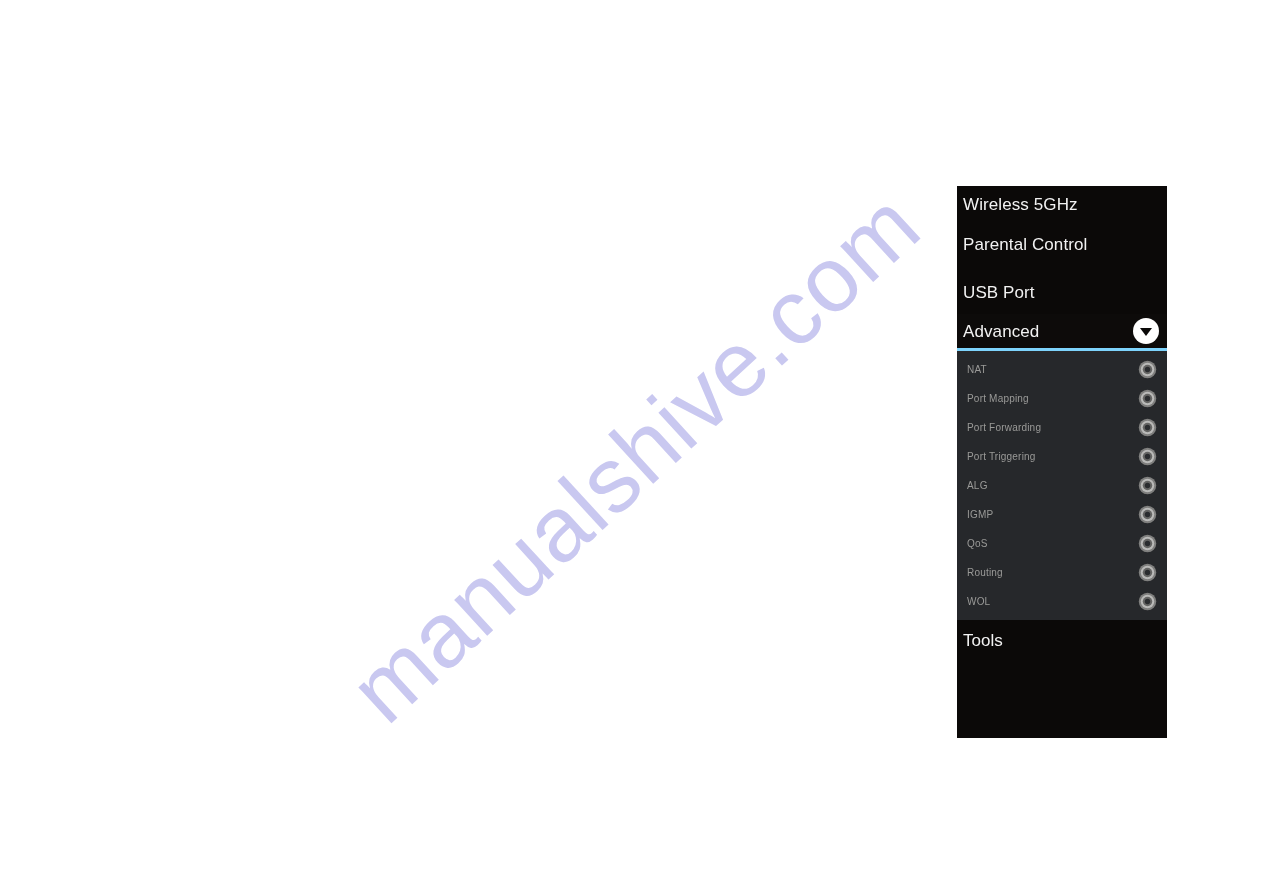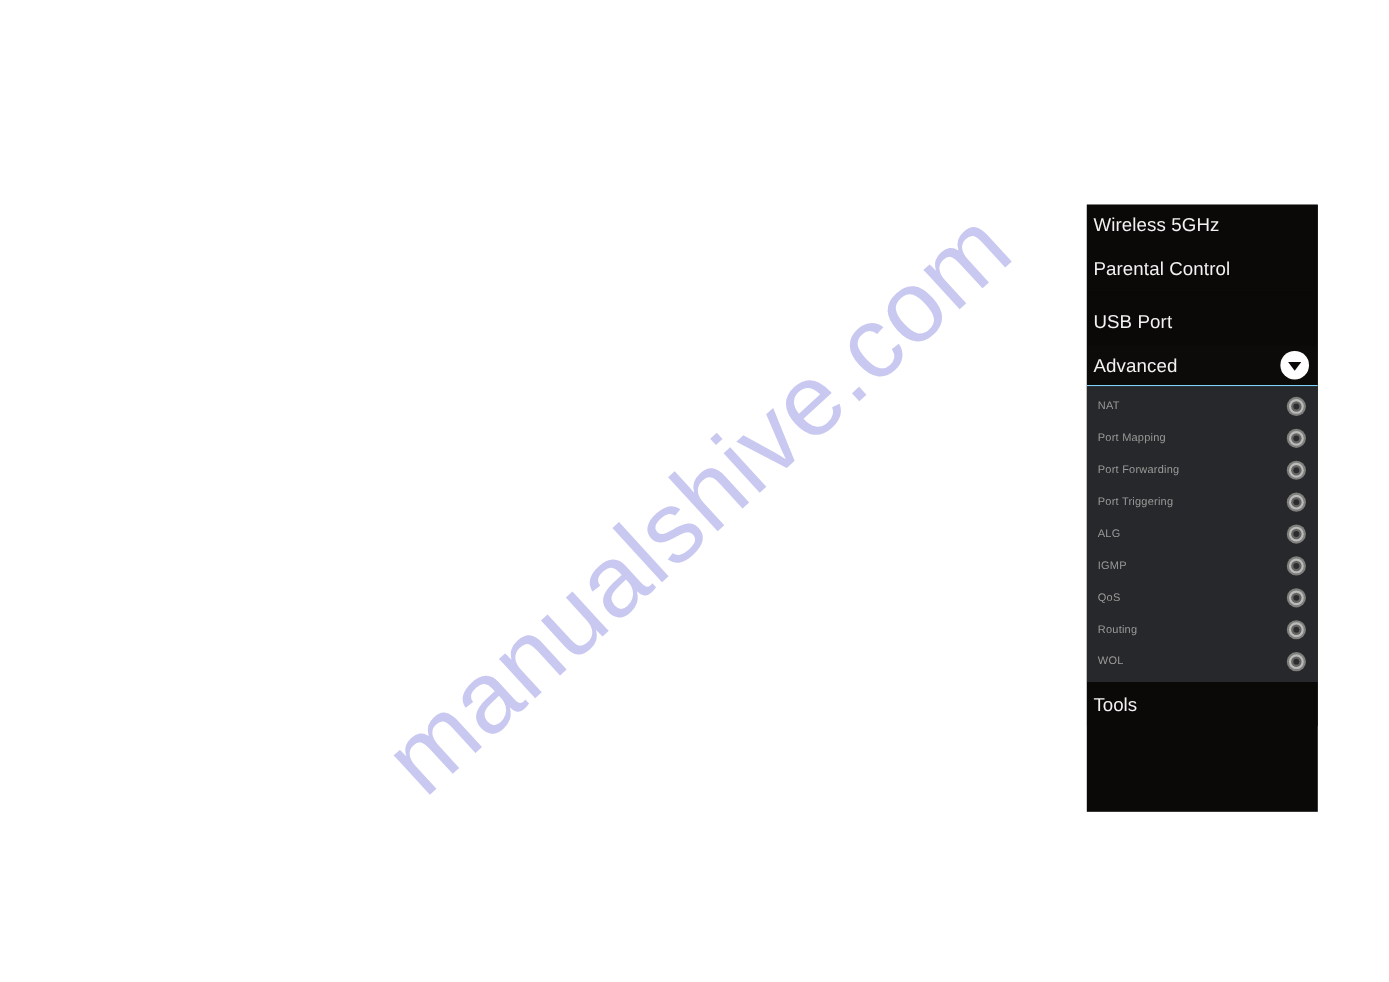--- a/index.html
+++ b/index.html
@@ -38,21 +38,21 @@
     font-weight: 400;
     letter-spacing: 1px;
     white-space: nowrap;
     user-select: none;
     pointer-events: none;
   }
 
   
   #nav-panel {
     position: absolute;
-    left: 988px;
+    left: 957px;
     top: 186px;
     width: 210px;
     height: 552px;
     background: #0b0908;
     overflow: hidden;
   }
 
   .main-item {
     position: relative;
     height: 36px;
@@ -66,21 +66,21 @@
     color: #f2f2f2;
     font-size: 17px;
     line-height: 1;
     font-weight: 400;
     letter-spacing: 0.1px;
     white-space: nowrap;
   }
 
   .main-item.expanded {
     background: #0d0b0a;
-    border-bottom: 1px solid #7dd3fc;
+    border-bottom: 3px solid #7dd3fc;
     height: 37px;
   }
 
   .spacer-4 { height: 4px; background: #0b0908; }
 
   
   .chevron-btn {
     margin-left: auto;
     width: 26px;
     height: 26px;

